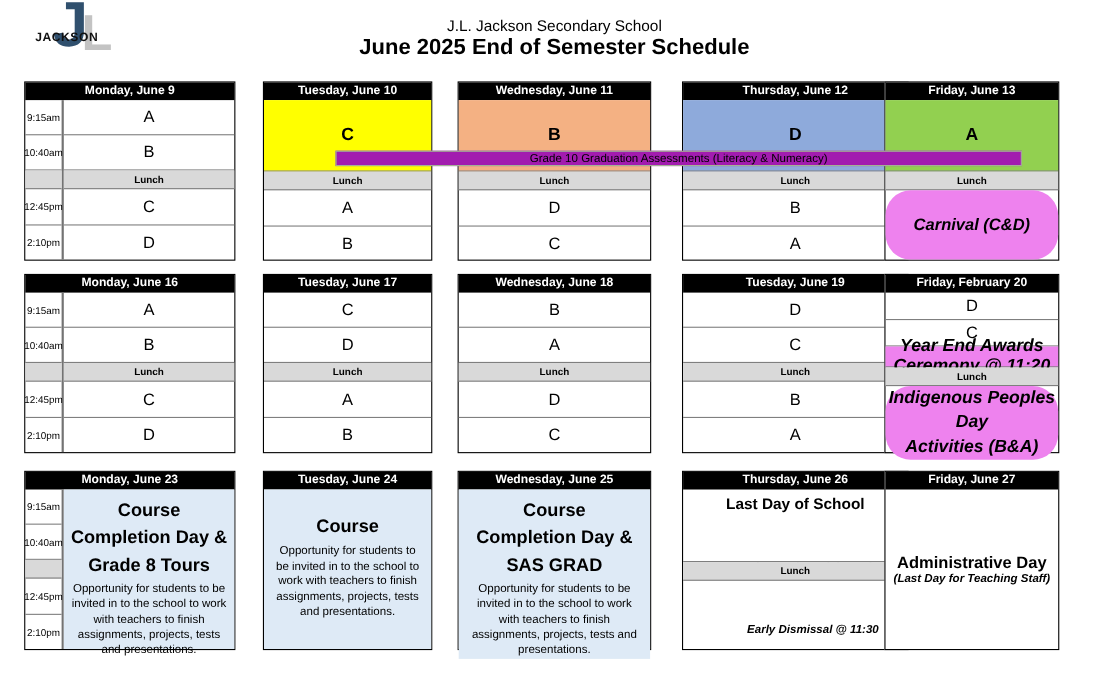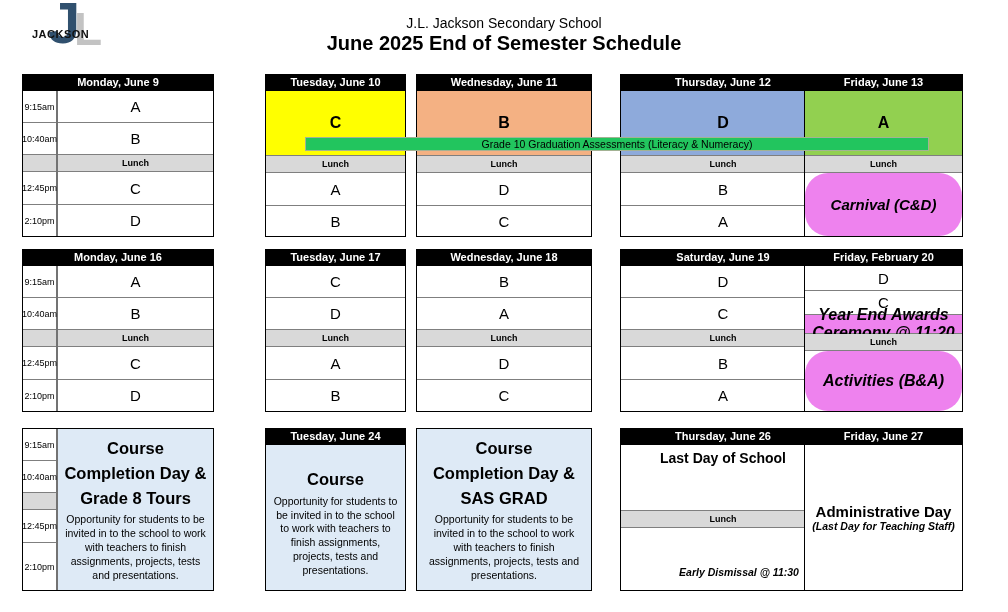--- a/index.html
+++ b/index.html
@@ -10,42 +10,42 @@
   .logo-j{position:absolute;left:18px;top:-10px;font-size:58px;font-weight:bold;color:#30506e;z-index:2;line-height:1;}
   .logo-l{position:absolute;left:44px;top:2px;font-size:46px;font-weight:bold;color:#c3c3c3;z-index:1;line-height:1;}
   .logo-text{position:absolute;left:2px;top:24px;font-size:11px;font-weight:bold;letter-spacing:.5px;color:#111;z-index:3;}
   .school{position:absolute;top:15px;left:0;width:100%;text-align:center;font-size:14px;}
   .title{position:absolute;top:32px;left:0;width:100%;text-align:center;font-size:20px;font-weight:bold;}
   
   .blk{position:absolute;height:163px;border:1.5px solid #000;background:#fff;box-sizing:border-box;
        display:flex;flex-direction:column;}
   .w1{top:74px}.w2{top:249px}.w3{top:428px}
   .mon{left:22px;width:192px}
-  .tue{left:265px;width:141px}
+  .tue{left:239px;width:154px}
   .wed{left:416px;width:176px}
   .thu{left:620px;width:206px}
   .fri{left:804px;width:159px}
   .hdr{height:16px;min-height:16px;background:#000;color:#fff;font-weight:bold;font-size:11px;line-height:15px;text-align:center;}
   .bodyrow{display:flex;flex:1;min-height:0;}
   .timecol{width:33px;min-width:33px;border-right:2px solid #737373;display:flex;flex-direction:column;font-size:9px;justify-content:space-between;}
   .daycol{flex:1;display:flex;flex-direction:column;min-width:0;}
   .cell,.tcell{display:flex;align-items:center;justify-content:center;border-bottom:1px solid #7f7f7f;box-sizing:border-box;text-align:center;}
   .cell{font-size:15px;}
   .r32{height:32px;min-height:32px}.r33{height:33px;min-height:33px}
   .h25{height:25px;min-height:25px}.h24{height:24px;min-height:24px}
   .lunch,.lunchgray{height:17px;min-height:17px;background:#D9D9D9;}
   .lunch{font-weight:bold;font-size:9px;}
   .last{flex:1;border-bottom:none;border-radius:23px;}
   .merged{height:65px;min-height:65px;font-weight:bold;font-size:16px;}
   .c-yellow{background:#FFFF00}.c-orange{background:#F4B183}.c-blue{background:#8EAADB}
   .c-green{background:#92D050}
   .awards{height:19px;min-height:19px;background:#EE82EE;font-weight:bold;font-style:italic;font-size:16px;}
   .special{font-weight:bold;font-style:italic;background:#EE82EE;flex-direction:column;line-height:1.4;}
   .f15{font-size:15px}.f16{font-size:16px}
-  .banner{position:absolute;left:305px;top:137px;width:624px;height:14px;z-index:5;background:#22c55e;
+  .banner{position:absolute;left:305px;top:137px;width:624px;height:14px;z-index:5;background:#a21caf;
           border:1px solid #a3b294;box-sizing:border-box;display:flex;align-items:center;justify-content:center;font-size:10.5px;}
   
   .course{flex:1;background:#DEEAF6;display:flex;flex-direction:column;align-items:center;justify-content:flex-start;padding-top:7px;}
   .course .tl{font-weight:bold;font-size:16.5px;line-height:1.5;}
   .bodytext{font-size:10.5px;line-height:1.32;padding:3px 7px 0 7px;text-align:center;}
   .info{height:66px;min-height:66px;border-bottom:1px solid #7f7f7f;display:flex;flex-direction:column;align-items:center;box-sizing:border-box;padding-top:5px;gap:40px;}
   .info-t{font-weight:bold;font-size:14px;}
   .info-i{font-weight:bold;font-style:italic;font-size:10.5px;margin-top:4px;margin-left:32px;}
   .admin{flex:1;display:flex;flex-direction:column;align-items:center;justify-content:center;}
   .admin-t{font-weight:bold;font-size:15px;}
@@ -161,44 +161,46 @@
     <div class="daycol">
       <div class="cell r32">B</div>
       <div class="cell r32">A</div>
       <div class="cell lunch">Lunch</div>
       <div class="cell r33">D</div>
       <div class="cell last">C</div>
     </div>
   </div>
 
   <div class="blk w2 thu">
-    <div class="hdr">Saturday, June 19</div>
+    <div class="hdr">Tuesday, June 19</div>
     <div class="daycol">
       <div class="cell r32">D</div>
       <div class="cell r32">C</div>
       <div class="cell lunch">Lunch</div>
       <div class="cell r33">B</div>
       <div class="cell last">A</div>
     </div>
   </div>
 
   <div class="blk w2 fri">
     <div class="hdr">Friday, February 20</div>
     <div class="daycol">
       <div class="cell h25">D</div>
       <div class="cell h24">C</div>
       <div class="cell awards">Year End Awards Ceremony @ 11:20</div>
       <div class="cell lunch">Lunch</div>
       <div class="cell last special f16">
+        <span>Indigenous Peoples Day</span>
         <span>Activities (B&amp;A)</span>
       </div>
     </div>
   </div>
 
   <div class="blk w3 mon">
+    <div class="hdr">Monday, June 23</div>
     <div class="bodyrow">
       <div class="timecol">
         <div class="tcell r32">9:15am</div>
         <div class="tcell r32">10:40am</div>
         <div class="tcell lunchgray"></div>
         <div class="tcell r33">12:45pm</div>
         <div class="tcell last">2:10pm</div>
       </div>
       <div class="course">
         <div class="tl">Course</div>
@@ -211,20 +213,21 @@
 
   <div class="blk w3 tue">
     <div class="hdr">Tuesday, June 24</div>
     <div class="course" style="padding-top:22px;">
       <div class="tl">Course</div>
       <div class="bodytext">Opportunity for students to be invited in to the school to work with teachers to finish assignments, projects, tests and presentations.</div>
     </div>
   </div>
 
   <div class="blk w3 wed">
+    <div class="hdr">Wednesday, June 25</div>
     <div class="course">
       <div class="tl">Course</div>
       <div class="tl">Completion Day &amp;</div>
       <div class="tl">SAS GRAD</div>
       <div class="bodytext">Opportunity for students to be invited in to the school to work with teachers to finish assignments, projects, tests and presentations.</div>
     </div>
   </div>
 
   <div class="blk w3 thu">
     <div class="hdr">Thursday, June 26</div>

